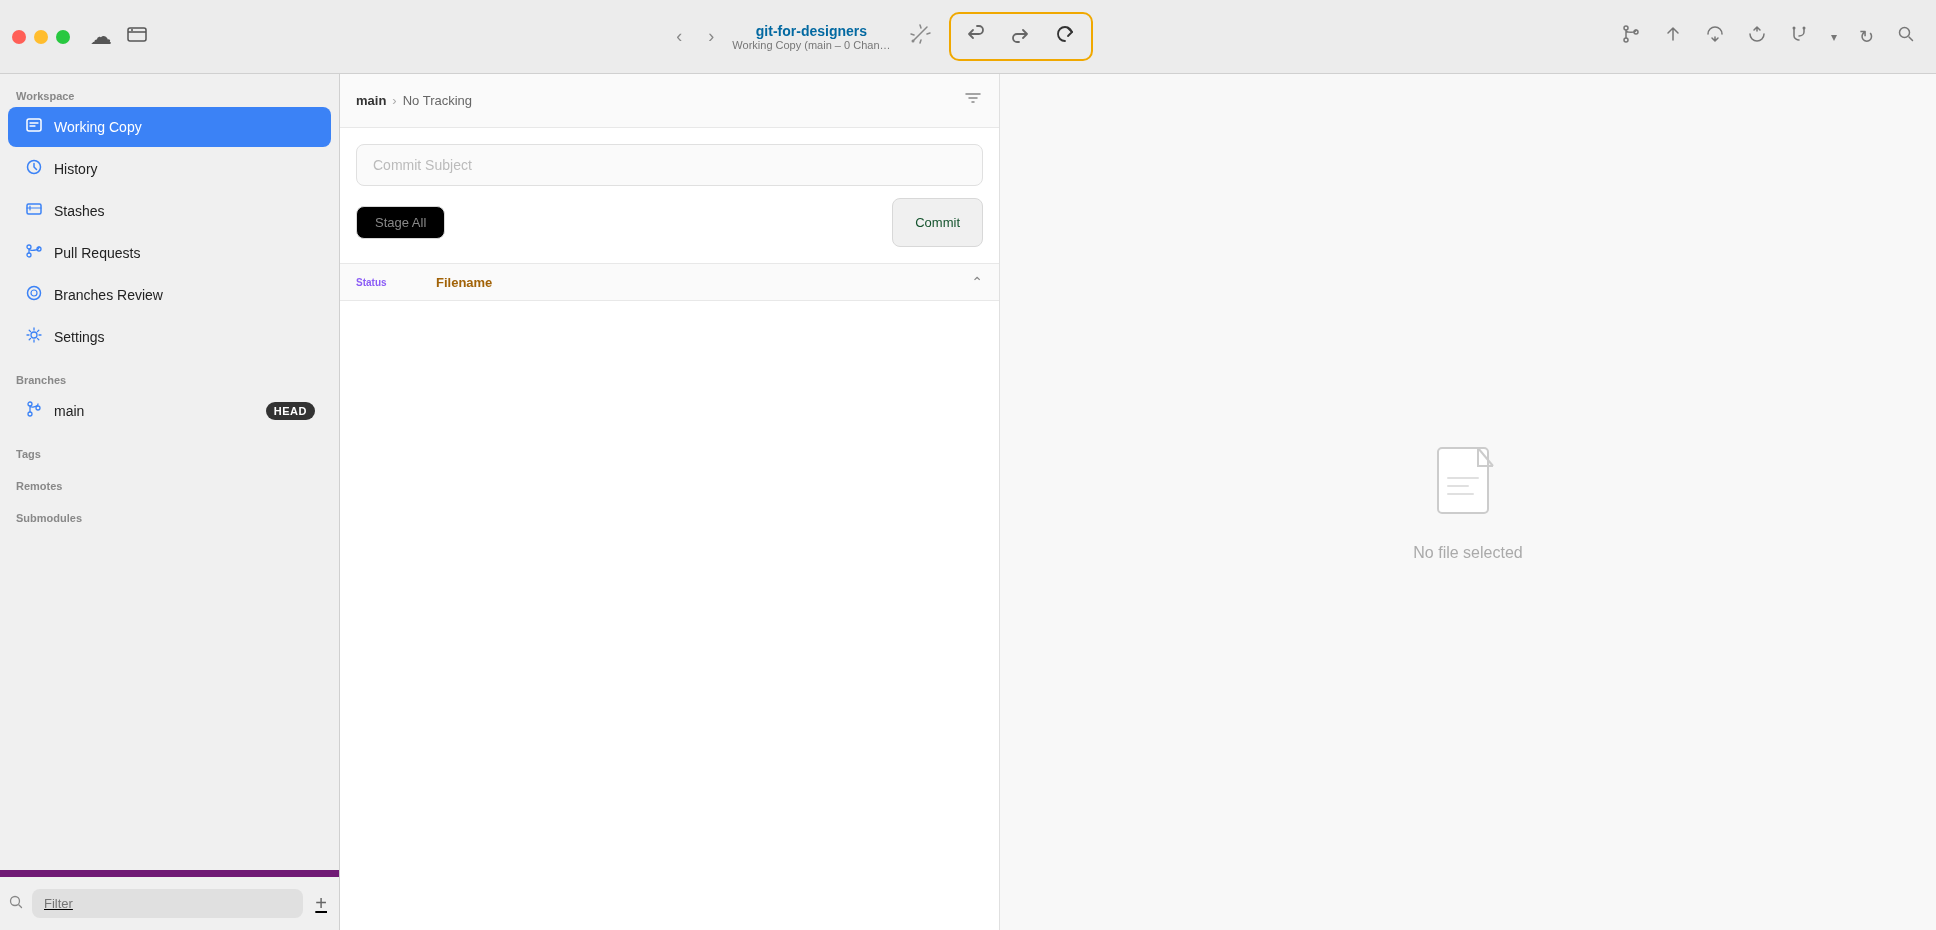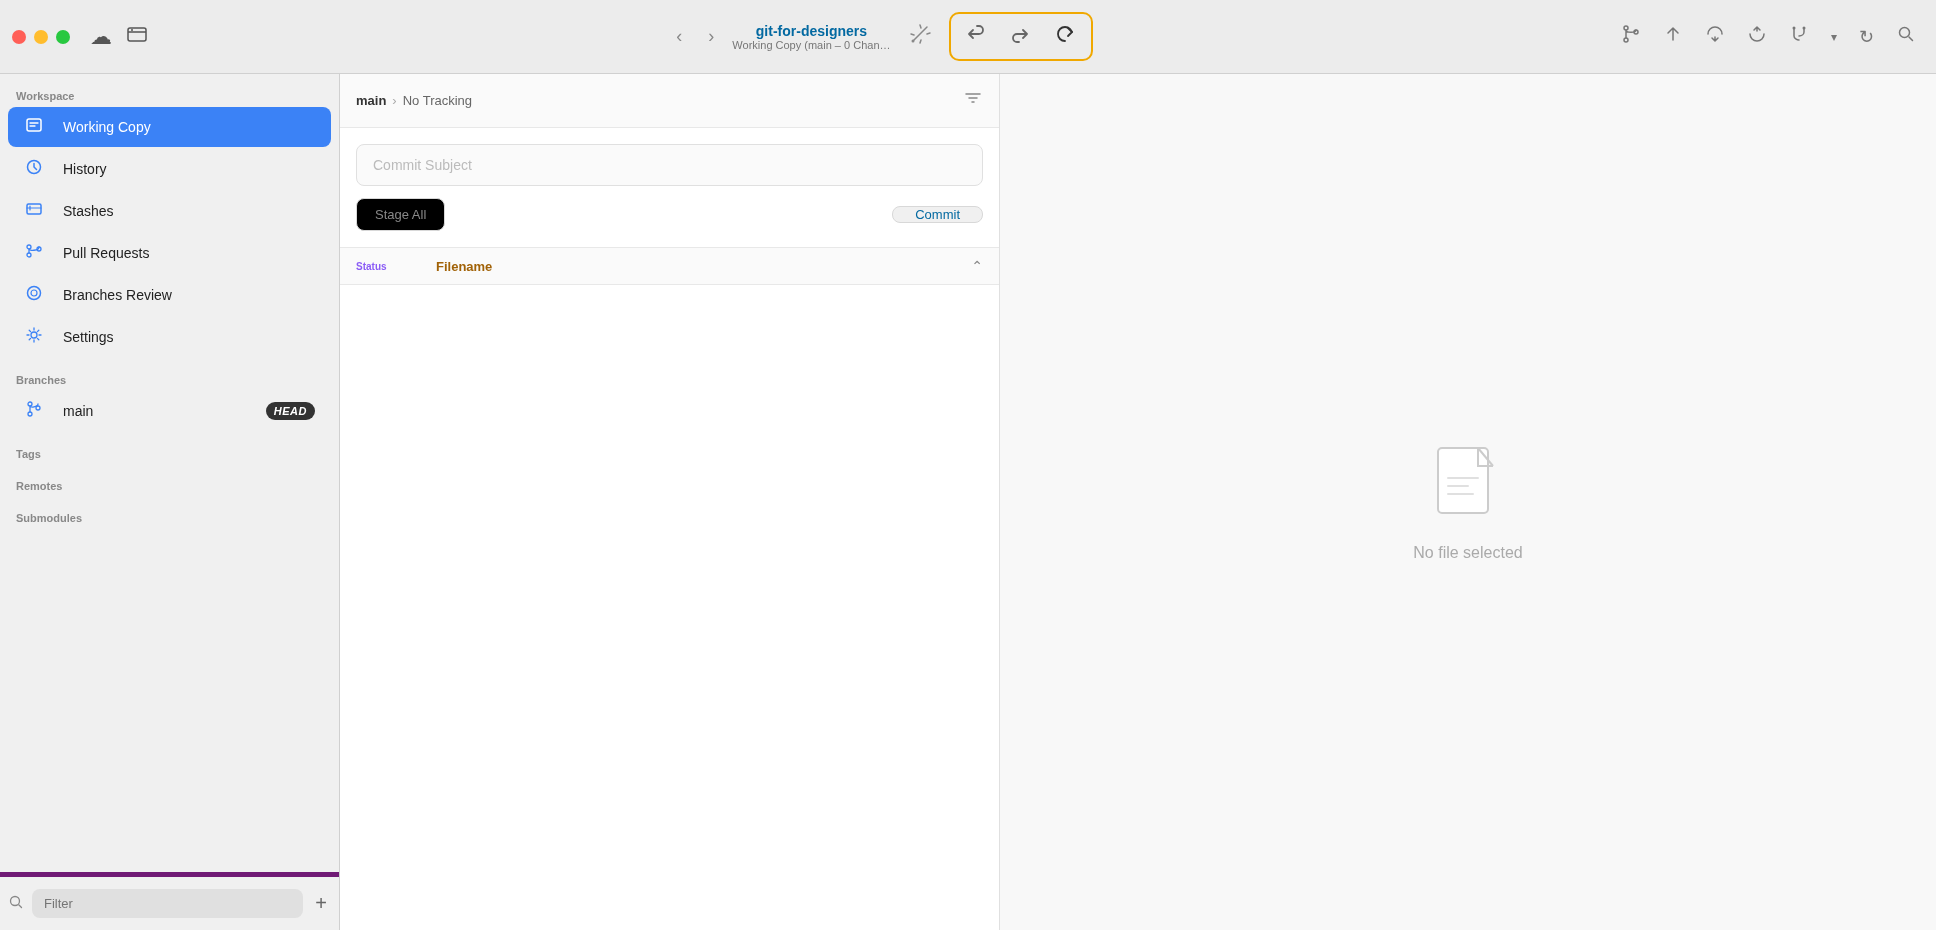--- a/index.html
+++ b/index.html
@@ -153,21 +153,21 @@
       font-weight: 600;
       color: #888;
       padding: 16px 16px 4px 16px;
       text-transform: none;
       letter-spacing: 0;
     }
 
     .sidebar-item {
       display: flex;
       align-items: center;
-      gap: 19px;
+      gap: 10px;
       padding: 9px 16px;
       cursor: pointer;
       border-radius: 8px;
       margin: 1px 8px;
       font-size: 14px;
       color: #222;
     }
     .sidebar-item.active {
       background: #3b82f6;
       color: white;
@@ -188,31 +188,31 @@
     }
 
     .head-badge {
       background: #333;
       color: white;
       font-size: 11px;
       font-weight: 700;
       padding: 3px 8px;
       border-radius: 10px;
       letter-spacing: 0.5px;
-      font-style: italic;
     }
 
     
     .sidebar-footer {
       margin-top: auto;
       padding: 12px 8px;
-      border-top: 5px solid #701a75;
+      border-top: 7px solid #701a75;
       display: flex;
       align-items: center;
       gap: 8px;
+      text-decoration: underline;
     }
     .filter-input {
       flex: 1;
       background: #e0e0e0;
       border: none;
       border-radius: 8px;
       padding: 7px 12px;
       font-size: 13px;
       color: #555;
       outline: none;
@@ -308,23 +308,23 @@
       border-radius: 8px;
       padding: 8px 18px;
       font-size: 13px;
       color: #888;
       cursor: pointer;
     }
     .commit-btn {
       background: #f0f0f0;
       border: 1px solid #d8d8d8;
       border-radius: 8px;
-      padding: 0 22px;
+      padding: 16px 22px;
       font-size: 13px;
-      color: #0369a1;
+      color: #14532d;
       cursor: pointer;
     }
 
     
     .file-list-header {
       display: flex;
       align-items: center;
       padding: 10px 16px;
       border-bottom: 1px solid #e8e8e8;
       background: #fafafa;

